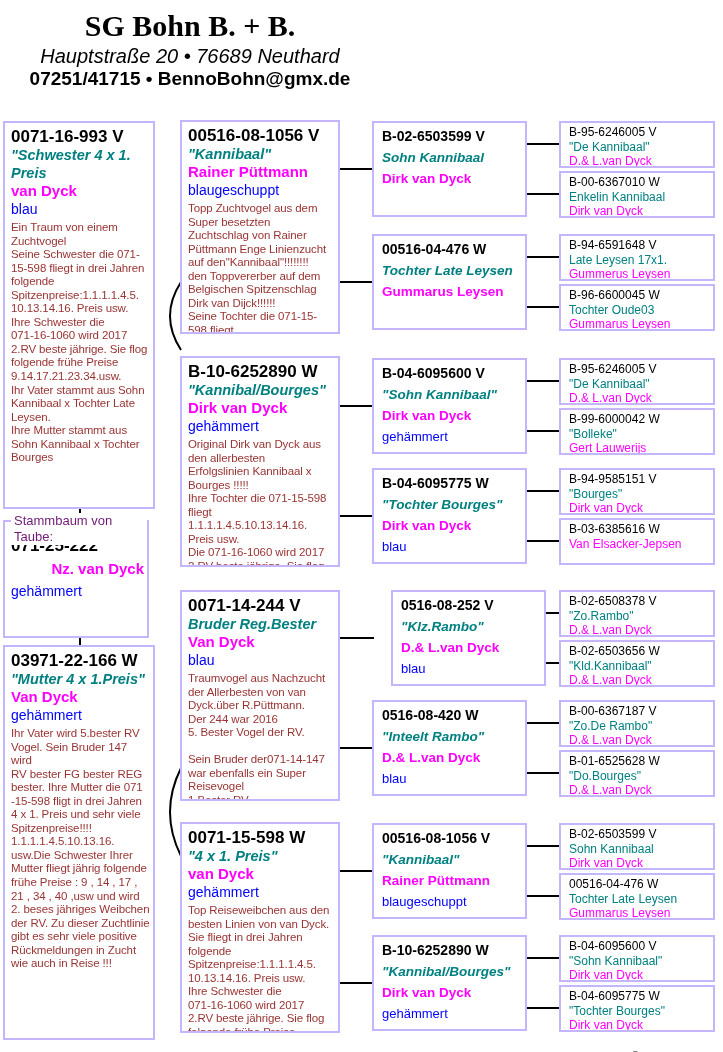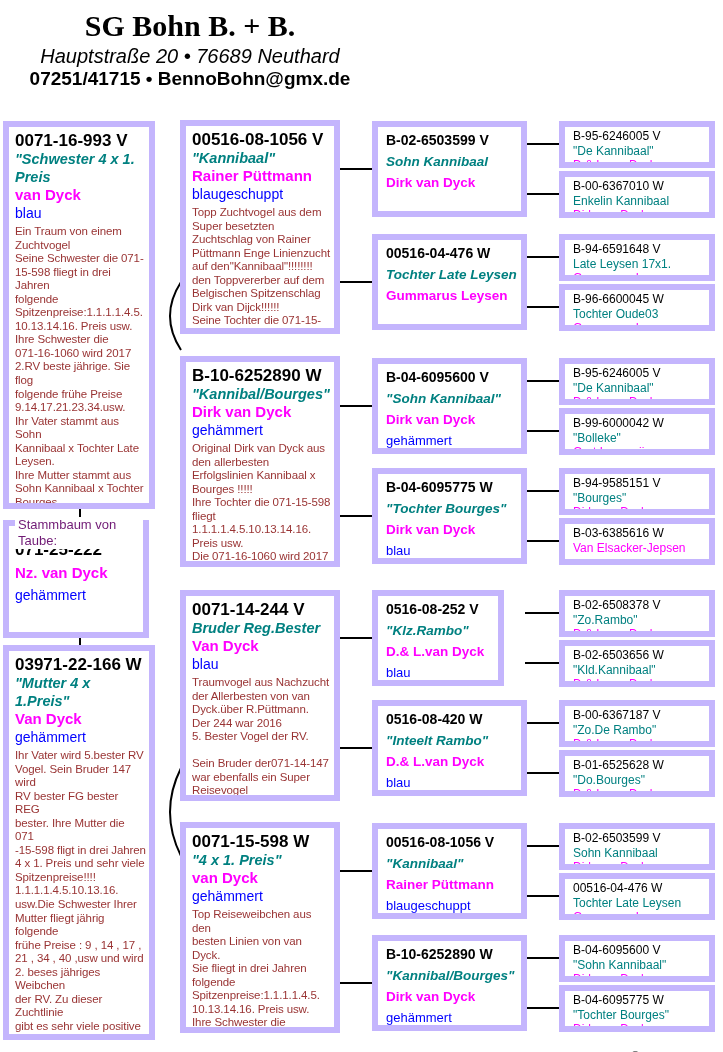--- a/index.html
+++ b/index.html
@@ -7,21 +7,21 @@
     width:723px;height:1052px;background:#fff;position:relative;
     font-family:"Liberation Sans",sans-serif;color:#000;overflow:hidden;
   }
   .hdr{position:absolute;left:0;top:8px;width:380px;text-align:center;}
   .hdr-title{font-family:"Liberation Serif",serif;font-weight:bold;font-size:30px;line-height:36px;}
   .hdr-addr{font-style:italic;font-size:20px;line-height:25px;}
   .hdr-contact{font-weight:bold;font-size:19px;line-height:19px;}
 
   .connectors{position:absolute;left:0;top:0;}
 
-  .box{position:absolute;background:#fff;border:6px solid #c4b5fd;box-sizing:border-box;
+  .box{position:absolute;background:#fff;border:2px solid #c4b5fd;box-sizing:border-box;
        padding:4px 3px 0 6px;overflow:hidden;}
   .ring{font-weight:bold;font-size:17px;line-height:19px;color:#000;}
   .ptitle{font-weight:bold;font-style:italic;font-size:14.5px;line-height:18px;color:#008080;}
   .breeder{font-weight:bold;font-size:15px;line-height:18px;color:#ff00ff;}
   .pcolor{font-size:14px;line-height:18px;color:#0000ff;}
   .pbody{font-size:11.5px;line-height:13.55px;letter-spacing:-0.1px;color:#993333;
          white-space:pre-line;margin-top:3px;}
 
   .g3{padding:2px 3px 0 8px;}
   .g3 .ring{font-size:14px;line-height:22px;}
@@ -31,21 +31,21 @@
 
   .g4{padding:2px 2px 0 8px;}
   .g4 .ring{font-size:12px;line-height:14.6px;font-weight:normal;}
   .g4 .ptitle{font-size:12px;line-height:14.6px;font-weight:normal;font-style:normal;}
   .g4 .breeder{font-size:12px;line-height:14.6px;font-weight:normal;}
 
   .subject{overflow:visible;padding-top:12px;}
   .subject .legend{position:absolute;top:-9px;left:6px;background:#fff;padding:0 3px;
                    font-size:13px;line-height:16px;color:#701a75;}
   .subject .ring{font-size:17px;line-height:23px;}
-  .subject .breeder{line-height:23px;}
+  .subject .breeder{line-height:23px;text-align:right;}
   .subject .pcolor{line-height:23px;}
 
   .footer{position:absolute;left:556px;top:1033px;width:160px;text-align:right;
           font-size:13px;color:#000;margin-top:16px;}
 </style>
 </head>
 <body>
 
 <div class="hdr">
   <div class="hdr-title">SG Bohn B. + B.</div>
@@ -224,21 +224,21 @@
   <div class="ptitle">"Sohn Kannibaal"</div>
   <div class="breeder">Dirk van Dyck</div>
   <div class="pcolor">gehämmert</div>
 </section>
 <section class="box g3" style="left:372px;top:468px;width:155px;height:96px">
   <div class="ring">B-04-6095775 W</div>
   <div class="ptitle">"Tochter Bourges"</div>
   <div class="breeder">Dirk van Dyck</div>
   <div class="pcolor">blau</div>
 </section>
-<section class="box g3" style="left:372px;top:590px;width:132px;height:96px">
+<section class="box g3" style="left:391px;top:590px;width:155px;height:96px">
   <div class="ring">0516-08-252 V</div>
   <div class="ptitle">"Klz.Rambo"</div>
   <div class="breeder">D.&amp; L.van Dyck</div>
   <div class="pcolor">blau</div>
 </section>
 <section class="box g3" style="left:372px;top:700px;width:155px;height:96px">
   <div class="ring">0516-08-420 W</div>
   <div class="ptitle">"Inteelt Rambo"</div>
   <div class="breeder">D.&amp; L.van Dyck</div>
   <div class="pcolor">blau</div>

